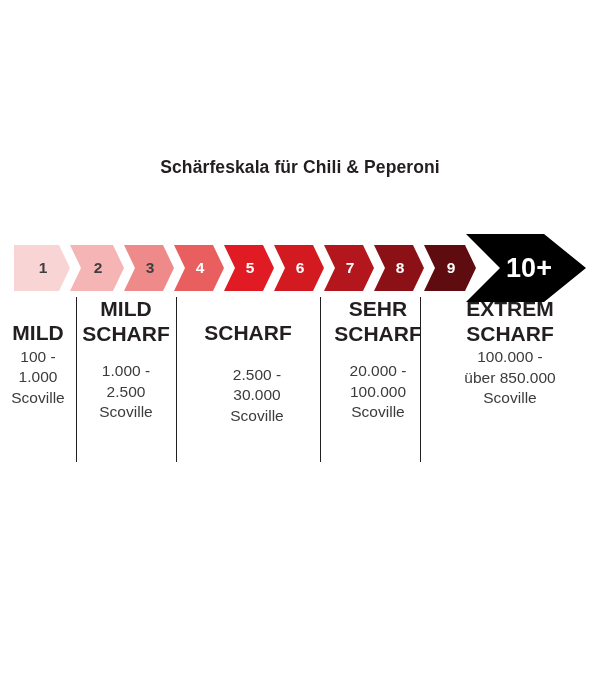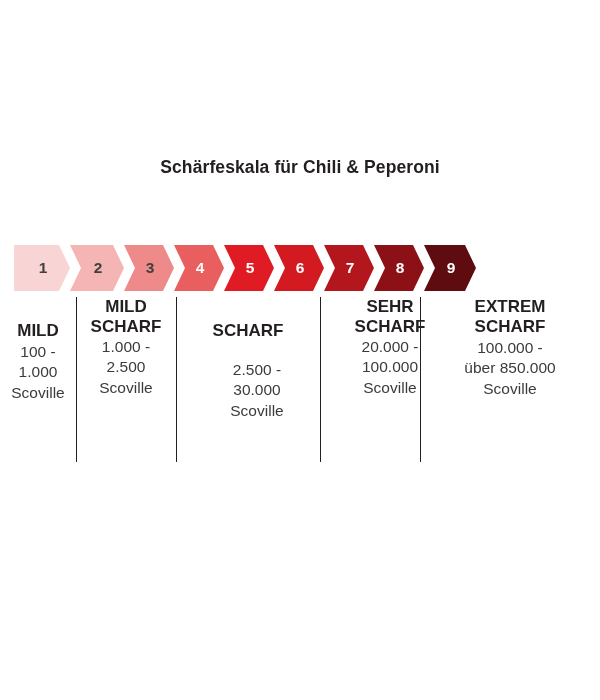--- a/index.html
+++ b/index.html
@@ -102,26 +102,27 @@
     height: 165px;
     background: #231f20;
   }
   .cat {
     position: absolute;
     top: 0;
     text-align: center;
   }
   .cat-name {
     font-weight: bold;
-    font-size: 17px;
+    font-size: 21px;
     line-height: 1.17;
     color: #231f20;
     white-space: pre-line;
   }
   .cat-range {
+    margin-top: 15px;
     font-size: 15.5px;
     line-height: 1.33;
     color: #3b3b3b;
     white-space: pre-line;
   }
   .cat-mild .cat-name { padding-top: 24px; }
   .cat-mild .cat-range { margin-top: 1px; }
   .cat-scharf .cat-name { padding-top: 24px; }
   .cat-scharf .cat-range { margin-top: 19px; margin-left: 18px; }
   .cat-extrem .cat-range { margin-top: 1px; }
@@ -156,20 +157,23 @@
       <div class="seg seg-7" style="left:310px;width:50px;background:#b3161c;">
         <span class="seg-label">7</span>
       </div>
       <div class="seg seg-8" style="left:360px;width:50px;background:#8c1116;">
         <span class="seg-label">8</span>
       </div>
       <div class="seg seg-9" style="left:410px;width:52px;background:#5e0c0f;">
         <span class="seg-label">9</span>
       </div>
     </div>
+    <div class="extreme">
+      <span class="extreme-label">10+</span>
+    </div>
   </div>
 
   <div class="cats">
     <div class="divider" style="left:76px;"></div>
     <div class="divider" style="left:176px;"></div>
     <div class="divider" style="left:320px;"></div>
     <div class="divider" style="left:420px;"></div>
 
     <div class="cat cat-mild" style="left:0px;width:76px;">
       <div class="cat-name">MILD</div>
@@ -186,21 +190,21 @@
 Scoville</div>
     </div>
 
     <div class="cat cat-scharf" style="left:176px;width:144px;">
       <div class="cat-name">SCHARF</div>
       <div class="cat-range">2.500 -
 30.000
 Scoville</div>
     </div>
 
-    <div class="cat cat-sehrscharf" style="left:340px;width:100px;">
+    <div class="cat cat-sehrscharf" style="left:328px;width:100px;">
       <div class="cat-name">SEHR
 SCHARF</div>
       <div class="cat-range">20.000 -
 100.000
 Scoville</div>
     </div>
 
     <div class="cat cat-extrem" style="left:420px;width:180px;text-align:center;">
       <div class="cat-name">EXTREM
 SCHARF</div>

